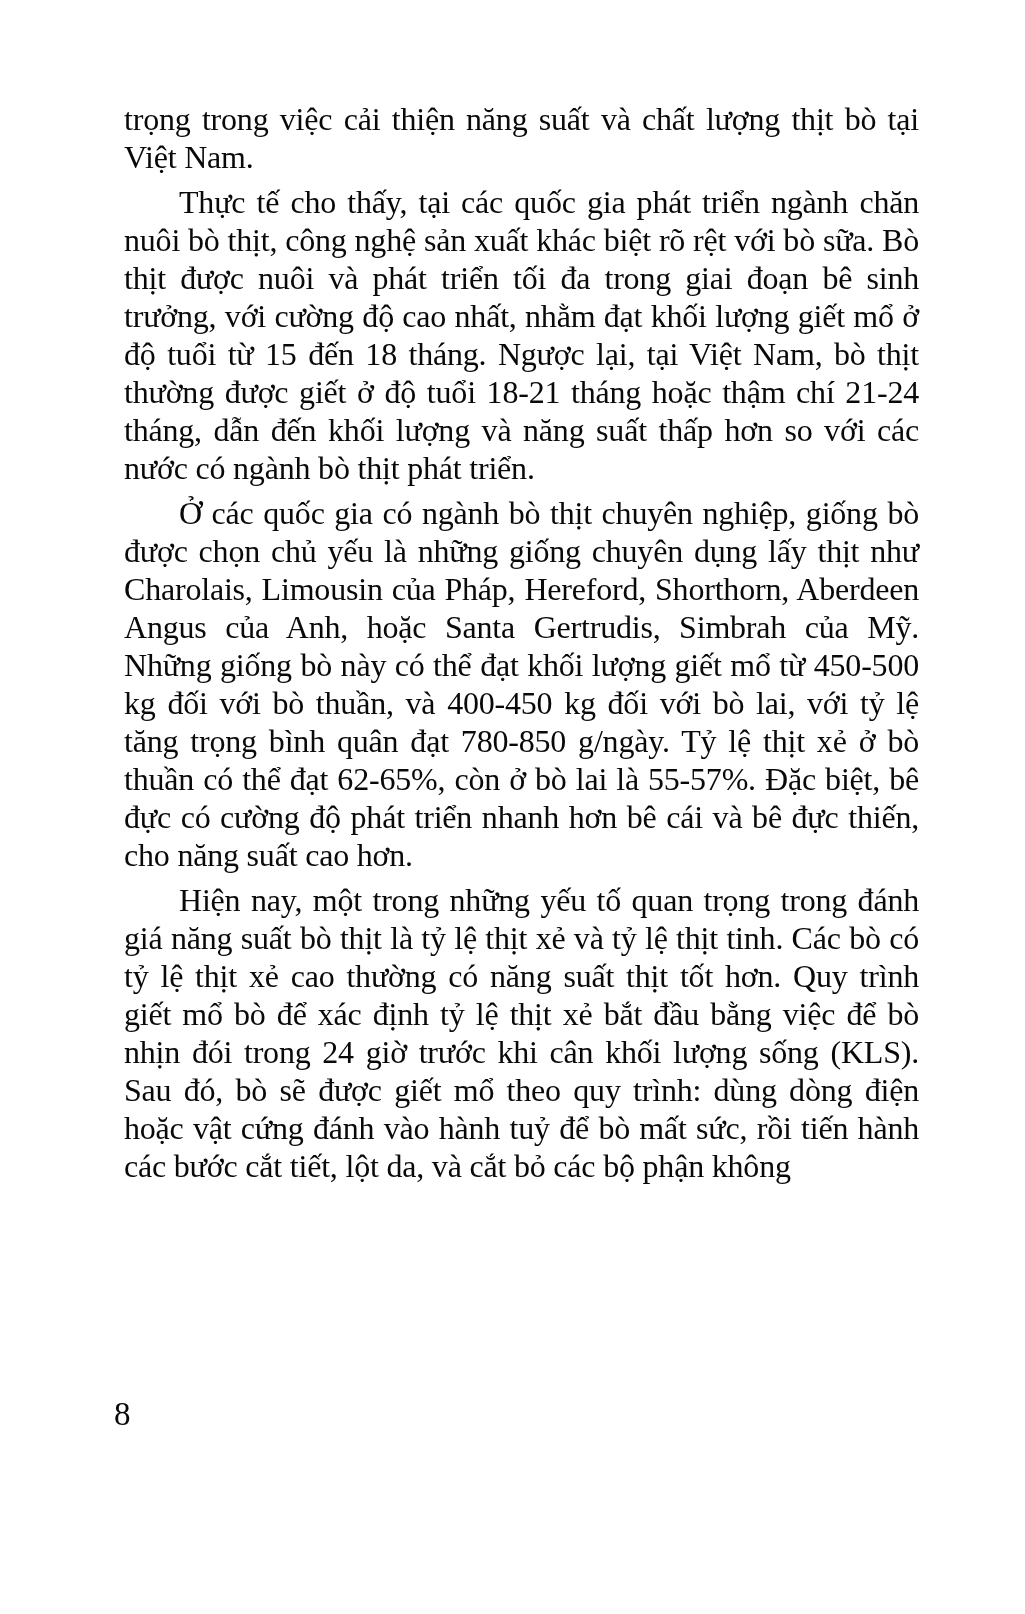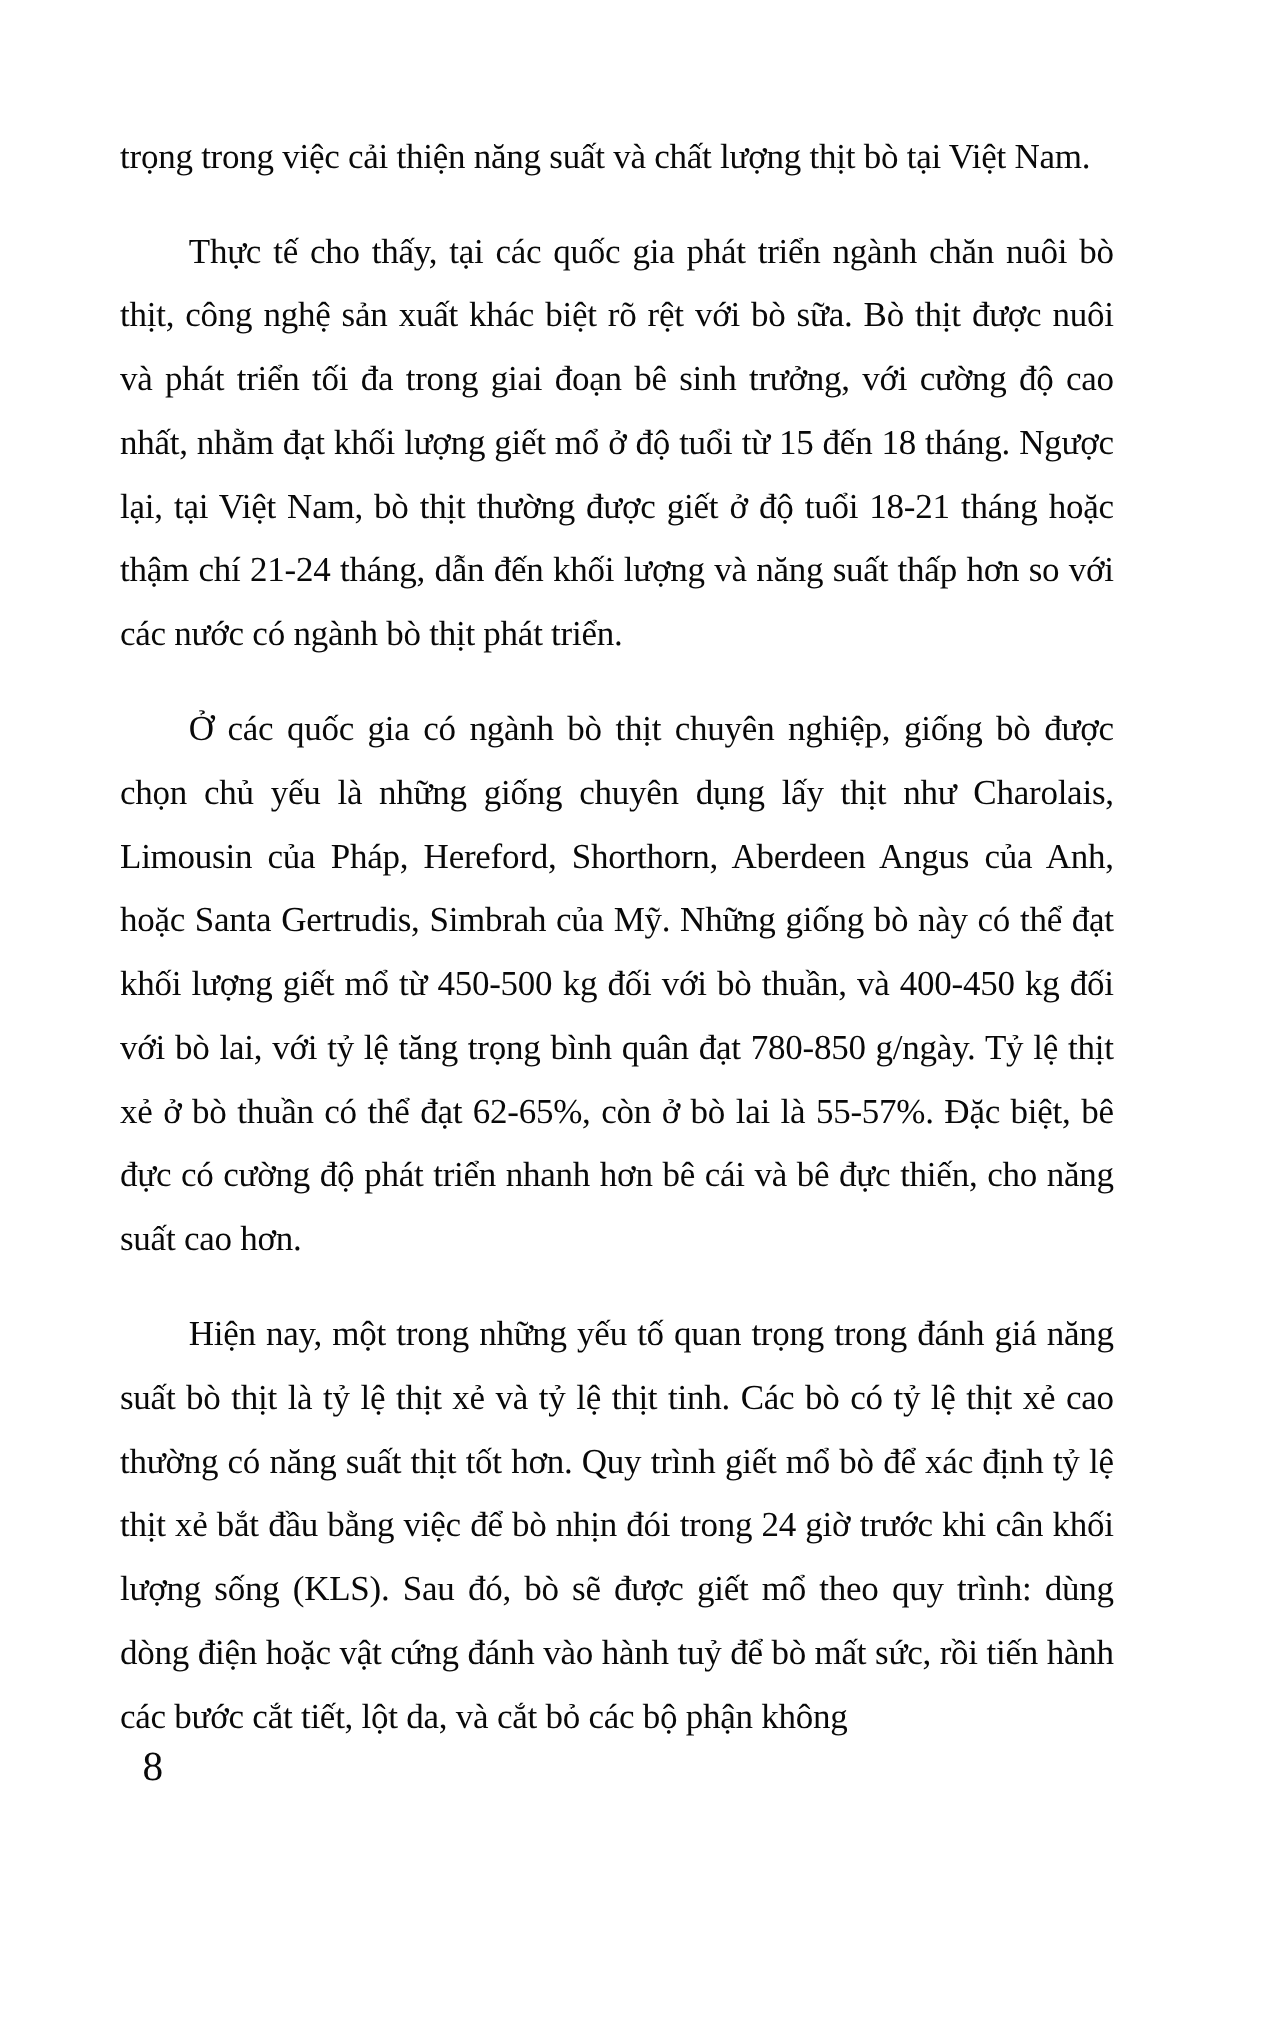--- a/index.html
+++ b/index.html
@@ -13,37 +13,37 @@
   }
   .page {
     position: relative;
     width: 1025px;
     height: 1614px;
     background: #ffffff;
     overflow: hidden;
   }
   .content {
     position: absolute;
-    left: 96px;
+    left: 124px;
     top: 100px;
     width: 795px;
-    font-size: 28px;
-    line-height: 51px;
+    font-size: 32px;
+    line-height: 38px;
     text-align: justify;
     text-justify: inter-word;
     letter-spacing: -0.2px;
   }
   .content p {
     text-indent: 55px;
   }
   .content p.no-indent {
     text-indent: 0;
   }
   .content p + p {
-    margin-top: 25px;
+    margin-top: 7px;
   }
   .page-number {
     position: absolute;
     left: 114px;
     top: 1398px;
     font-size: 33px;
     line-height: 1;
     color: #090909;
   }
 </style>

